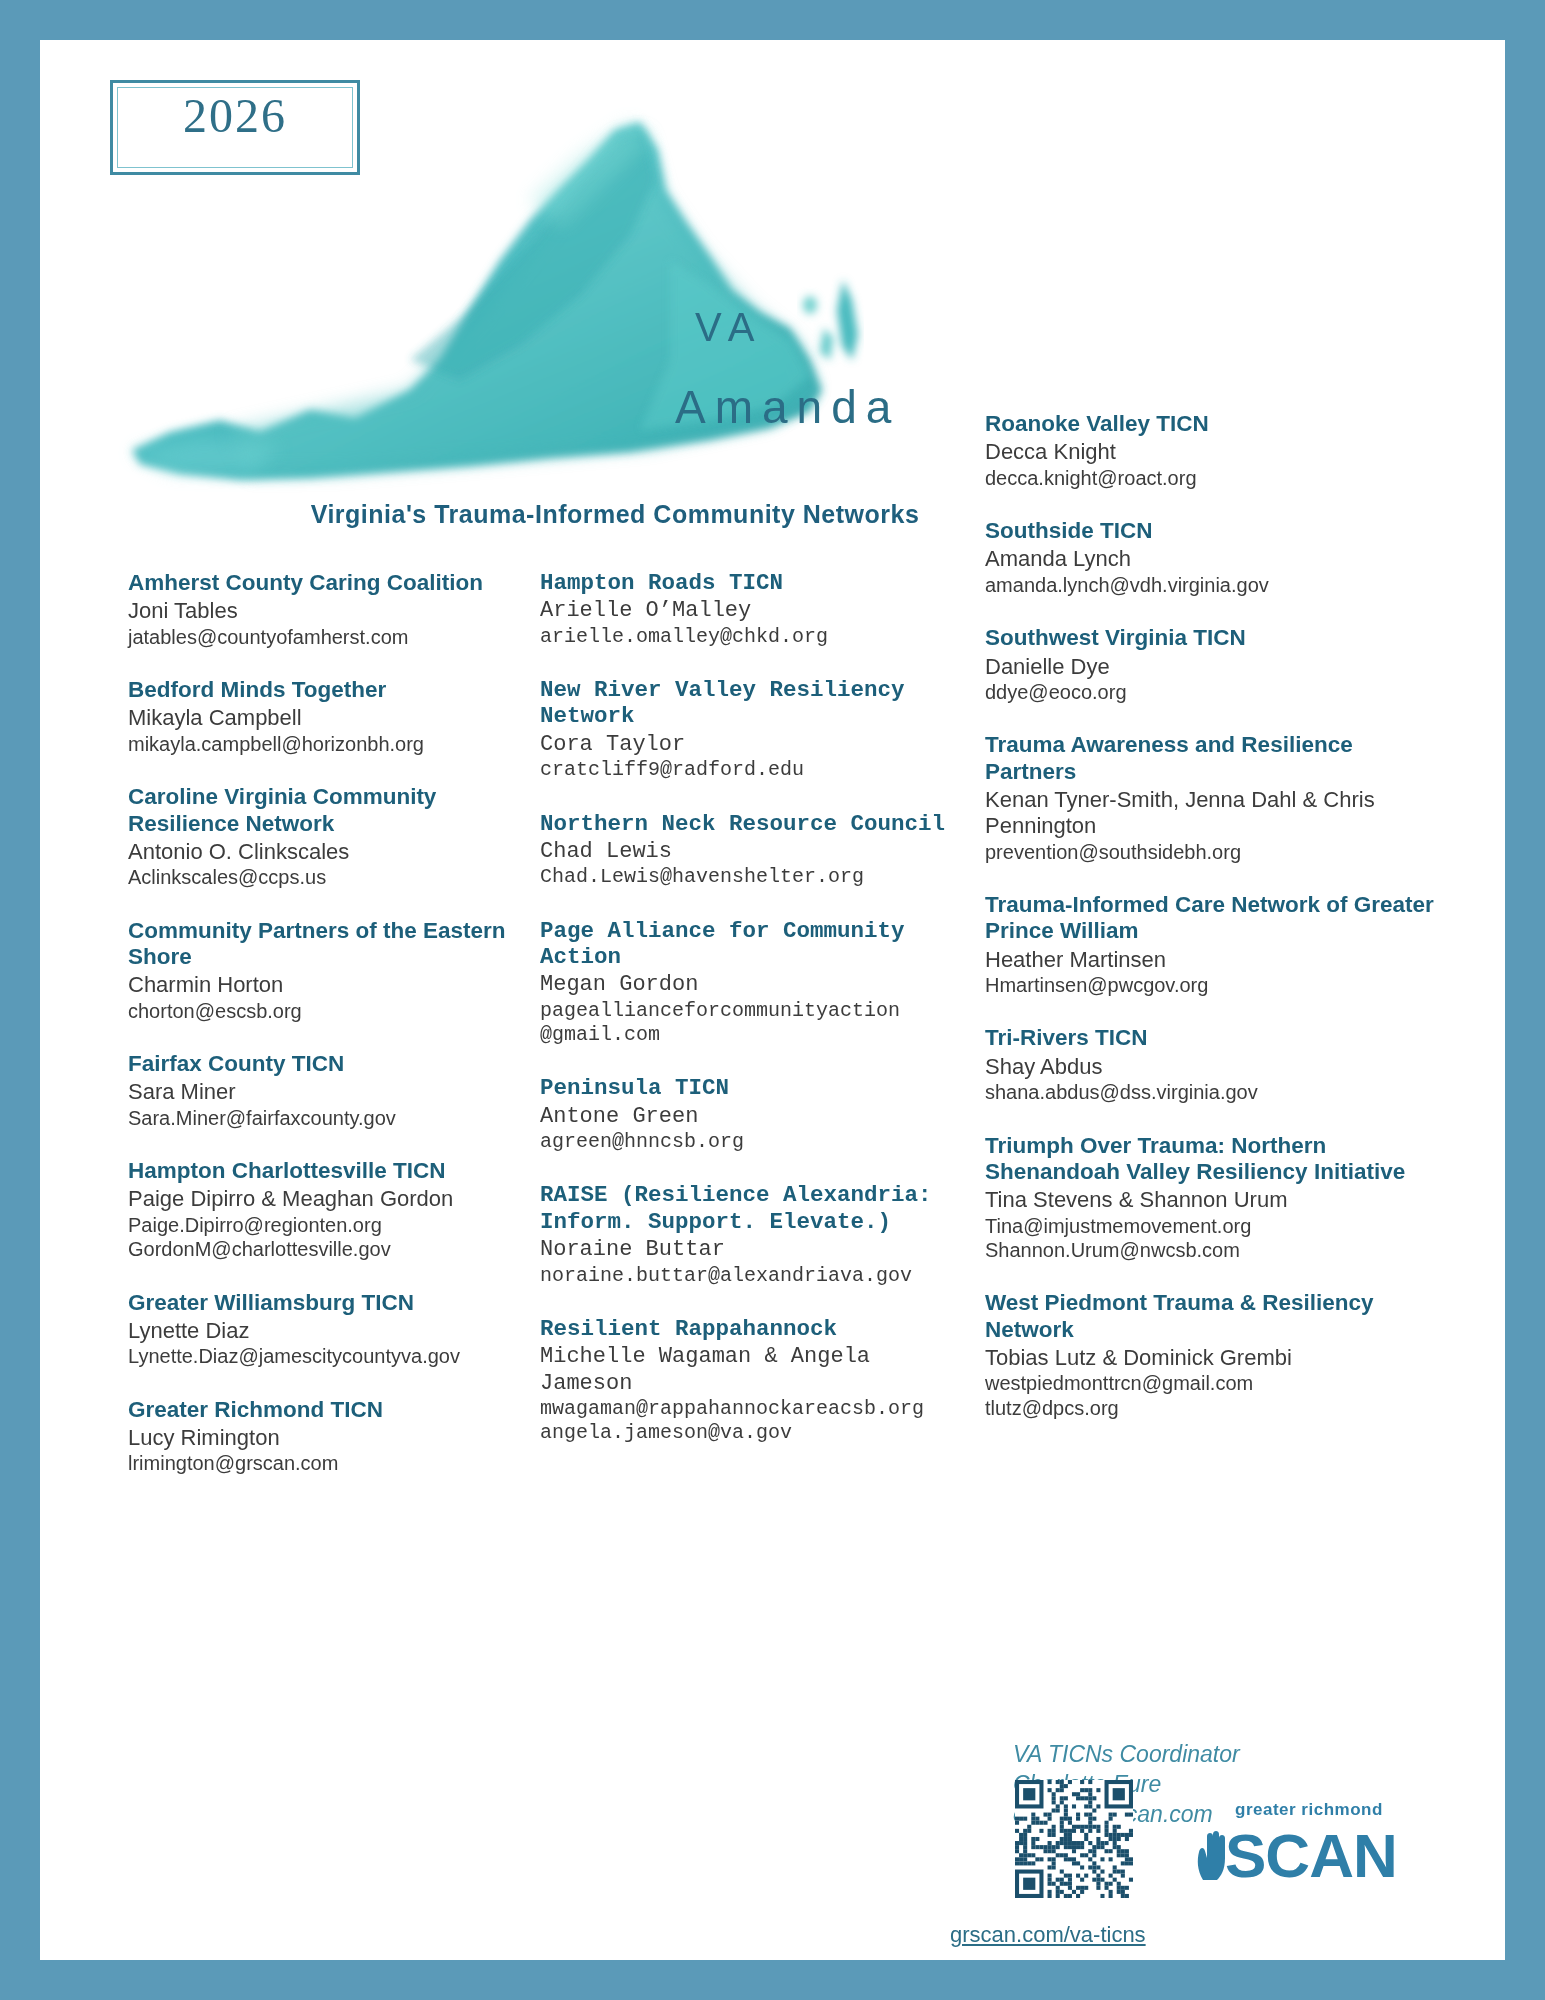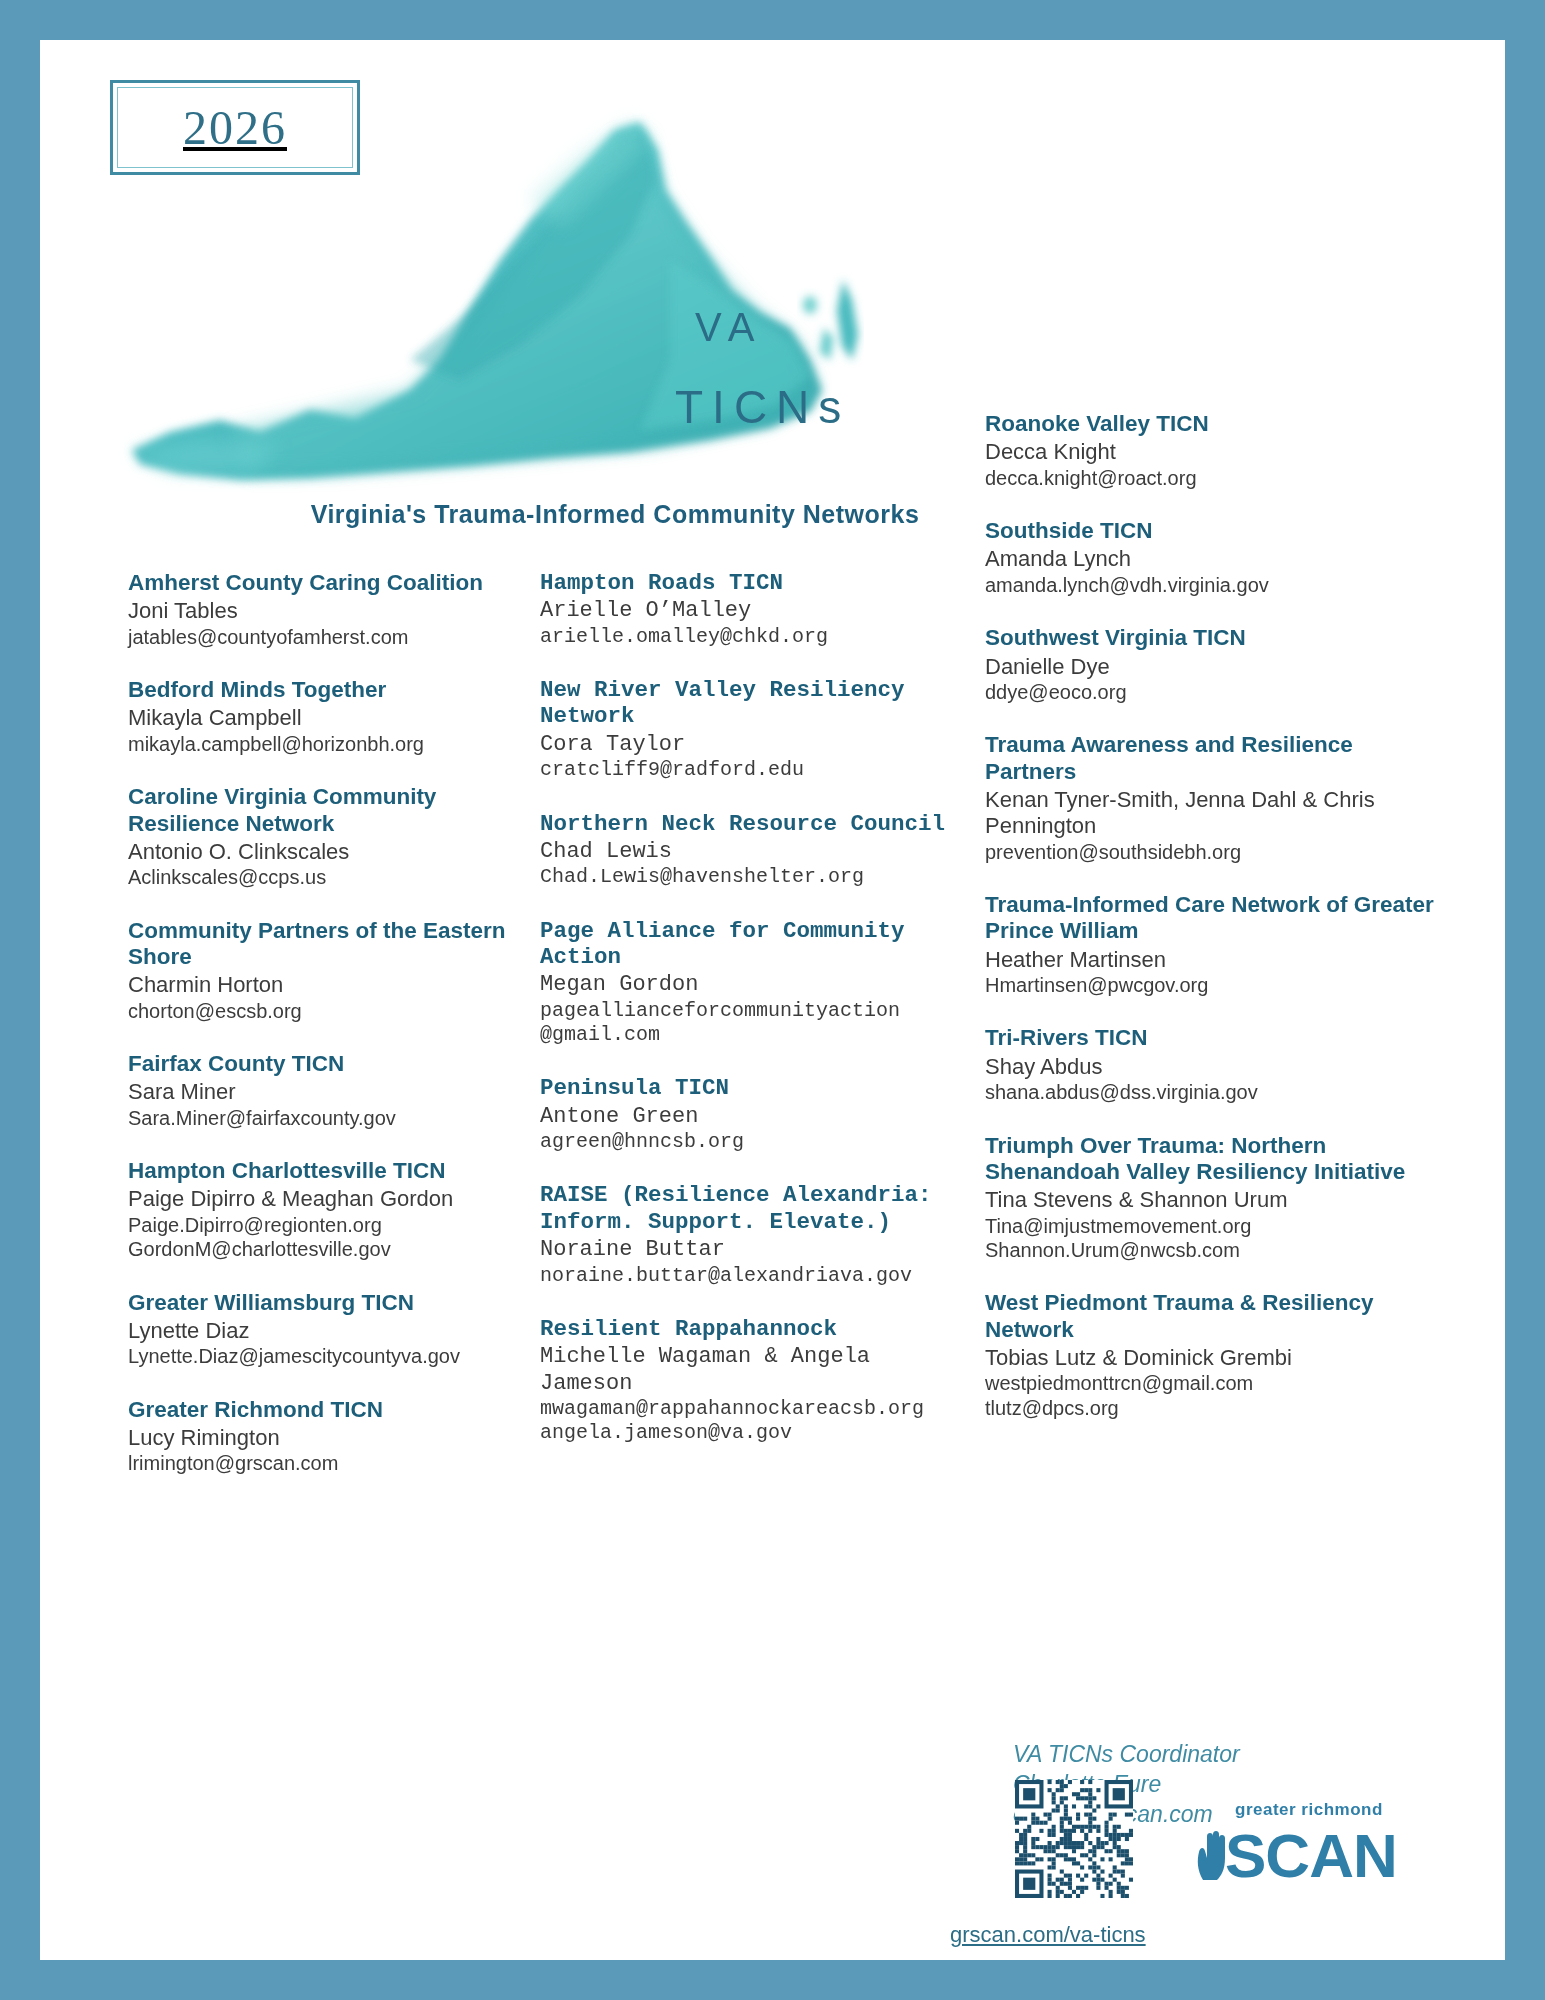--- a/index.html
+++ b/index.html
@@ -19,21 +19,21 @@
   
   .year-box {
     position: absolute; left: 70px; top: 40px;
     width: 250px; height: 95px;
     border: 3px solid #3f8ba3;
     padding: 4px;
   }
   .year-box-inner {
     width: 100%; height: 100%;
     border: 1px solid #7fc3cf;
-    display: flex; align-items: center; justify-content: center; text-decoration: underline;
+    display: flex; align-items: flex-start; justify-content: center;
   }
   .year-text {
     font-family: "Liberation Serif", serif;
     font-size: 48px; color: #2f6f88; letter-spacing: 2px;
   }
   
   .map-wrap {
     position: absolute; left: 70px; top: 20px;
     width: 800px; height: 470px;
   }
@@ -161,21 +161,21 @@
         <path d="M714 268 L723 278 L720 300 L710 292 Z" fill="#44c0bf" opacity="0.85"></path>
         <ellipse cx="700" cy="245" rx="7" ry="9" fill="#4fc6c3" opacity="0.8"></ellipse>
       </g>
 
       <g filter="url(#blur2)" opacity="0.35">
         <path d="M20 392 L90 378 L170 386 L140 414 L60 412 Z" fill="#7fdede"></path>
         <path d="M420 140 L470 95 L520 62 L540 78 L500 120 L450 168 Z" fill="#86e0da"></path>
       </g>
     </svg>
     <div class="map-label-va">VA</div>
-    <div class="map-label-ticns">TICNs</div>
+    <div class="map-label-ticns">Amanda</div>
   </div>
 
   <div class="tagline">Virginia's Trauma-Informed Community Networks</div>
 
   <div class="col col1">
       <div class="entry">
         <div class="org">Amherst County Caring Coalition</div>
         <div class="person">Joni Tables</div>
         <div class="email">jatables@countyofamherst.com</div>
       </div>

